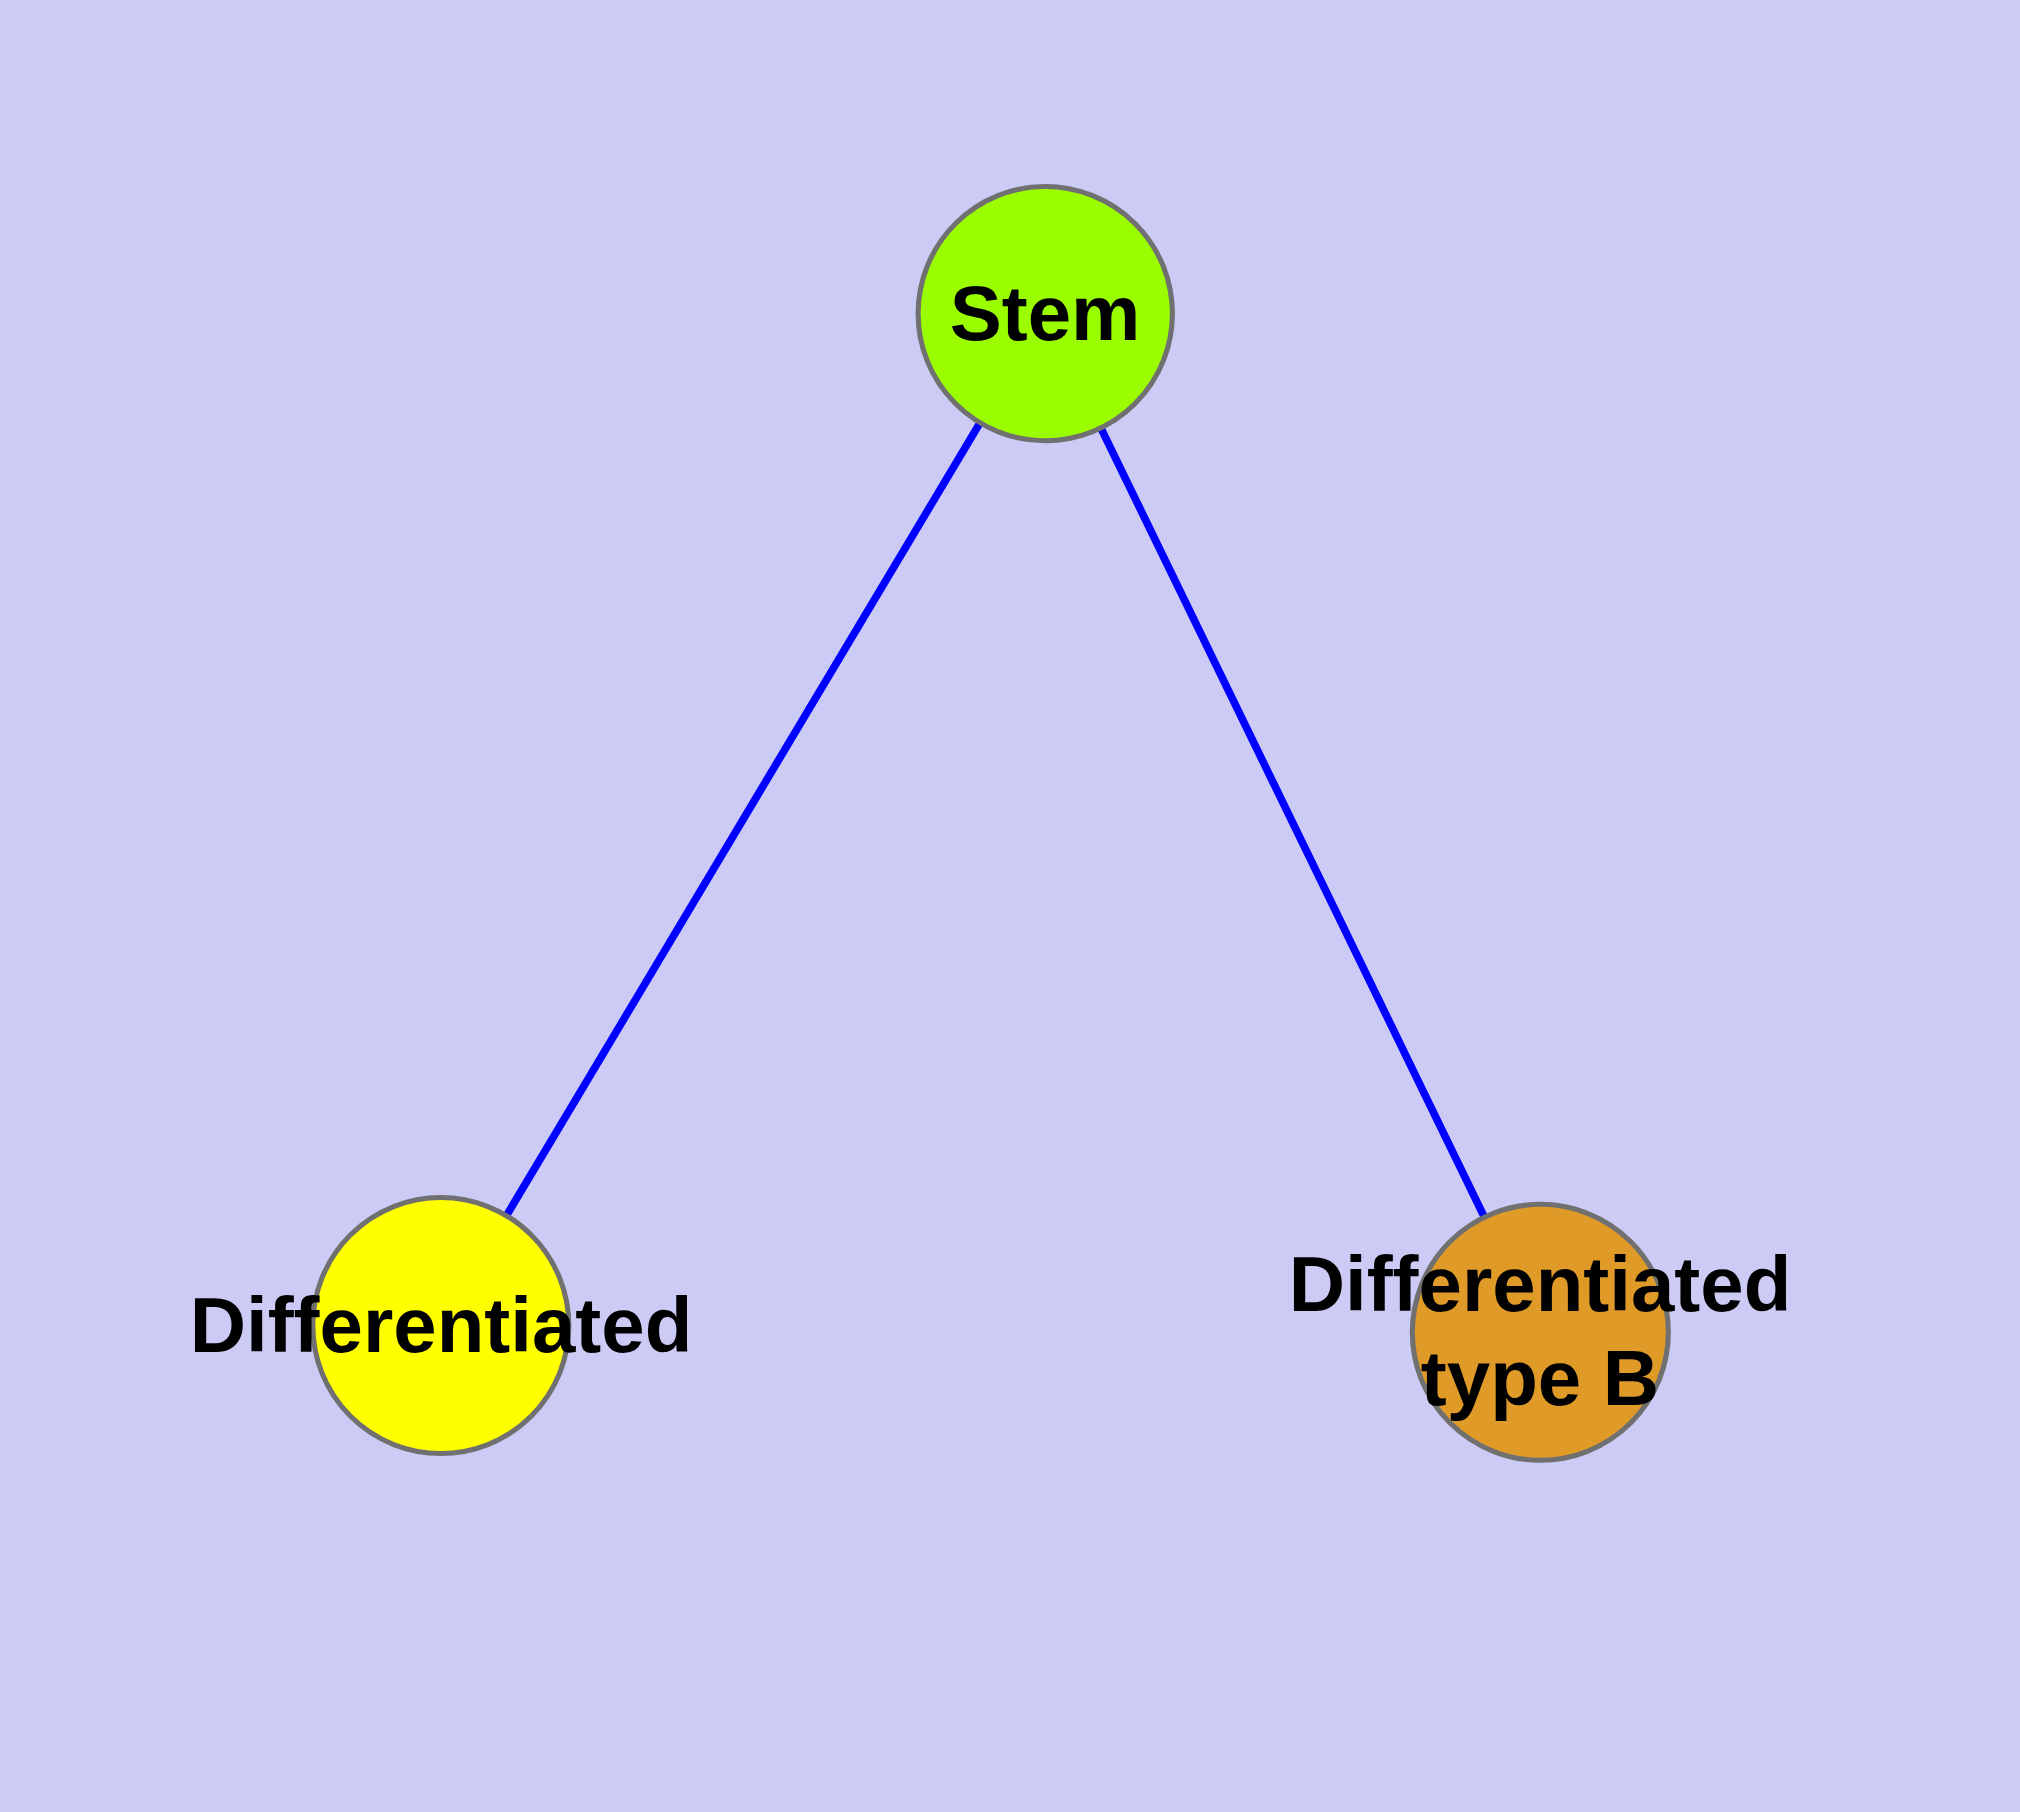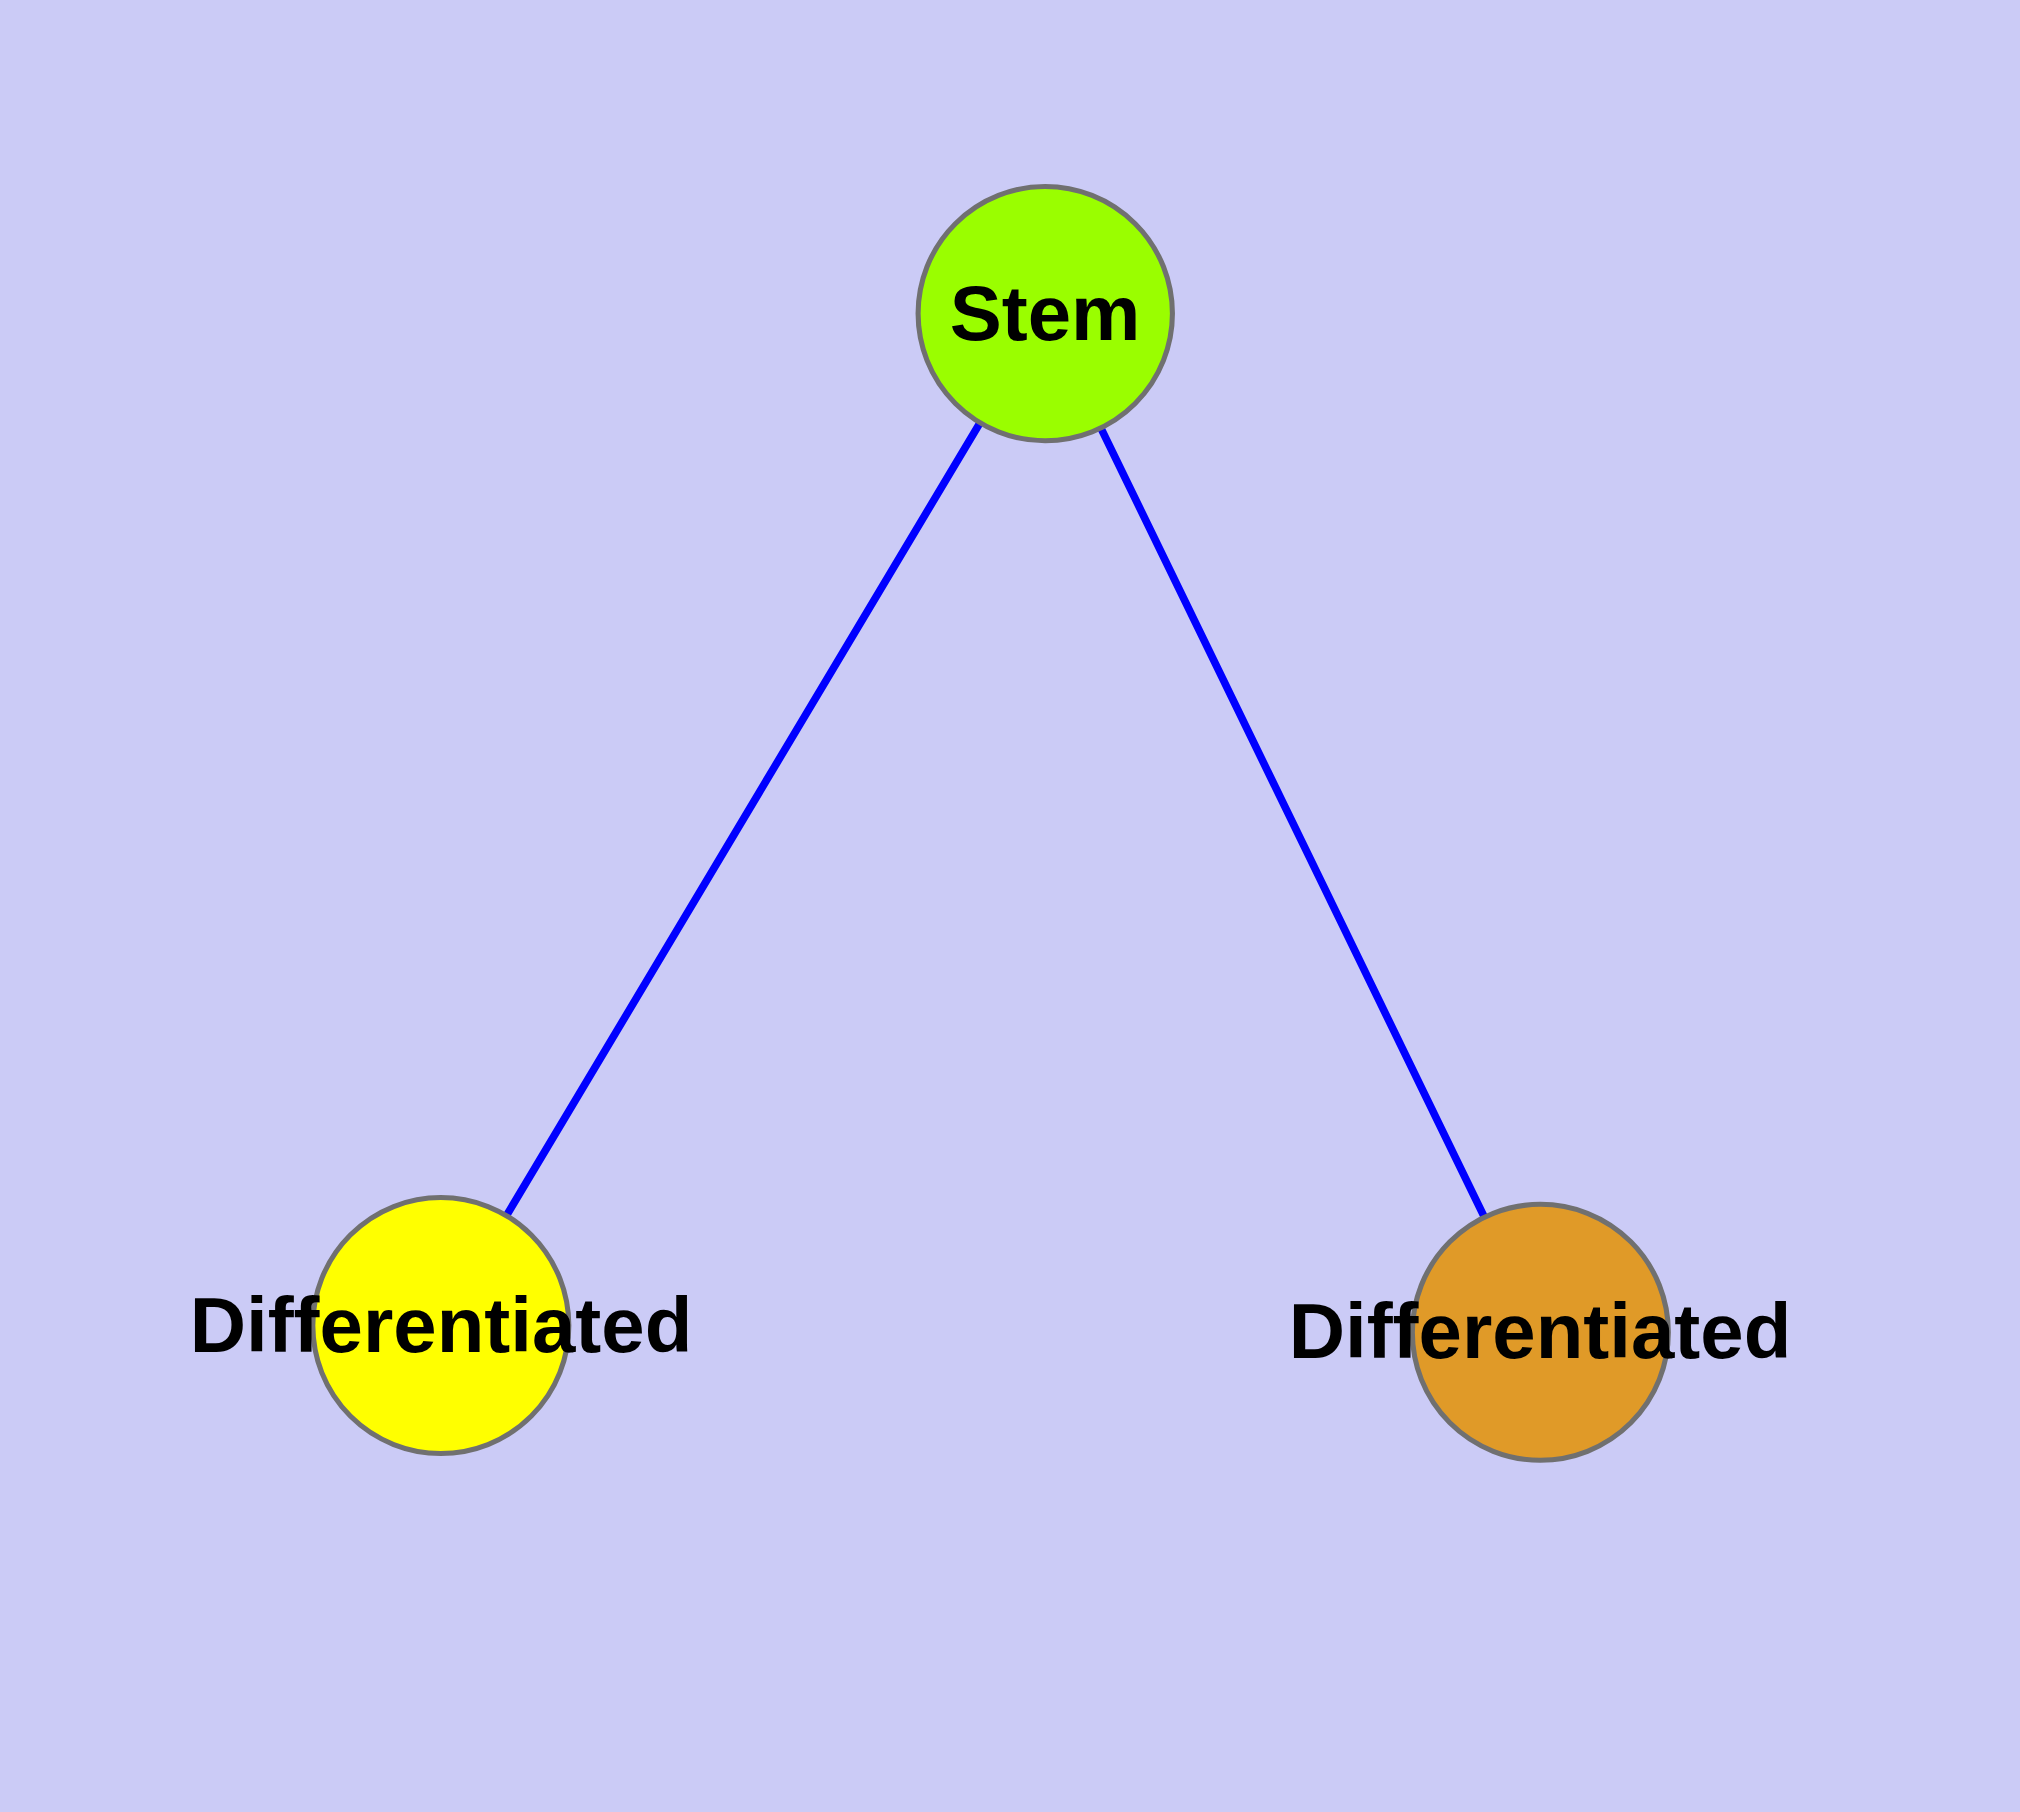--- a/index.html
+++ b/index.html
@@ -63,16 +63,17 @@
   <div class="node-label" style="left: 1045px; top: 314px; color: rgb(0, 0, 0);">
     <span>Stem</span>
   </div>
 
   <div class="node-label" style="left: 441px; top: 1326px; color: rgb(0, 0, 0);">
     <span>Differentiated</span>
   </div>
 
   <div class="node-label" style="left: 1540px; top: 1332px; color: rgb(0, 0, 0);">
     <span>Differentiated</span>
+    <span>type B</span>
   </div>
 
 </div>
 
 
 </body></html>

